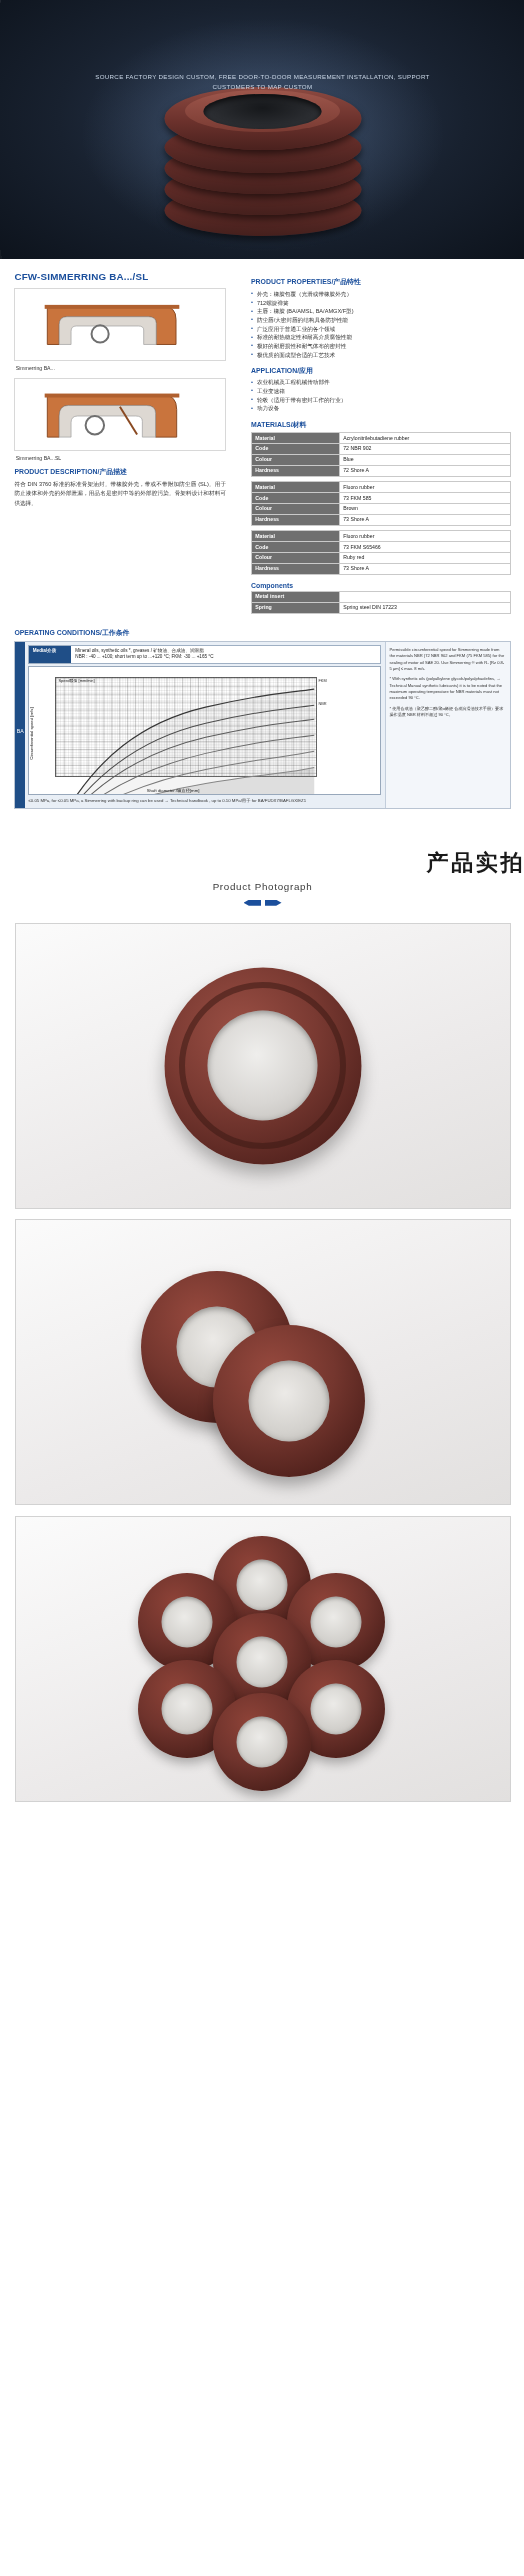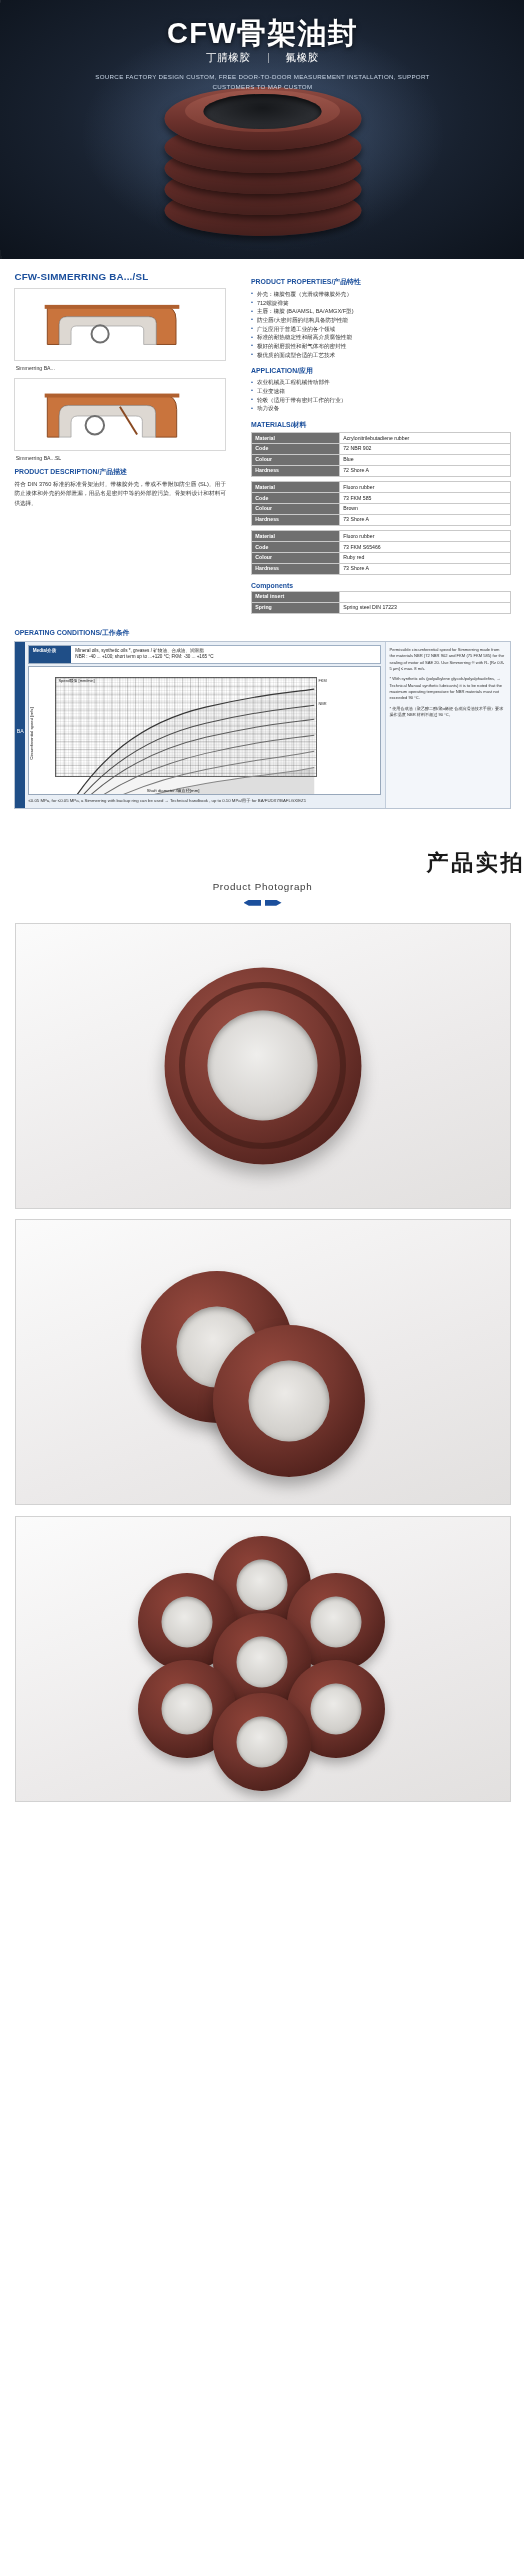--- a/index.html
+++ b/index.html
@@ -369,26 +369,20 @@
     <div class="glow"></div>
 
     <div class="seal-stack">
       <div class="ring r1"></div>
       <div class="ring r2"></div>
       <div class="ring r3"></div>
       <div class="ring r4"></div>
       <div class="ring top"></div>
     </div>
 
-    <div class="hero-title">CFW骨架油封</div>
-    <div class="hero-subrow">
-      <span class="pill">丁腈橡胶</span>
-      <span class="divider"></span>
-      <span class="pill">氟橡胶</span>
-    </div>
     <div class="hero-en">SOURCE FACTORY DESIGN CUSTOM, FREE DOOR-TO-DOOR MEASUREMENT INSTALLATION, SUPPORT CUSTOMERS TO MAP CUSTOM</div>
   </div>
 
   <div class="spec">
     <div class="spec-grid">
 
       <div class="spec-left">
         <div class="spec-title">CFW-SIMMERRING BA.../SL</div>
 
         <div class="fig-box">

